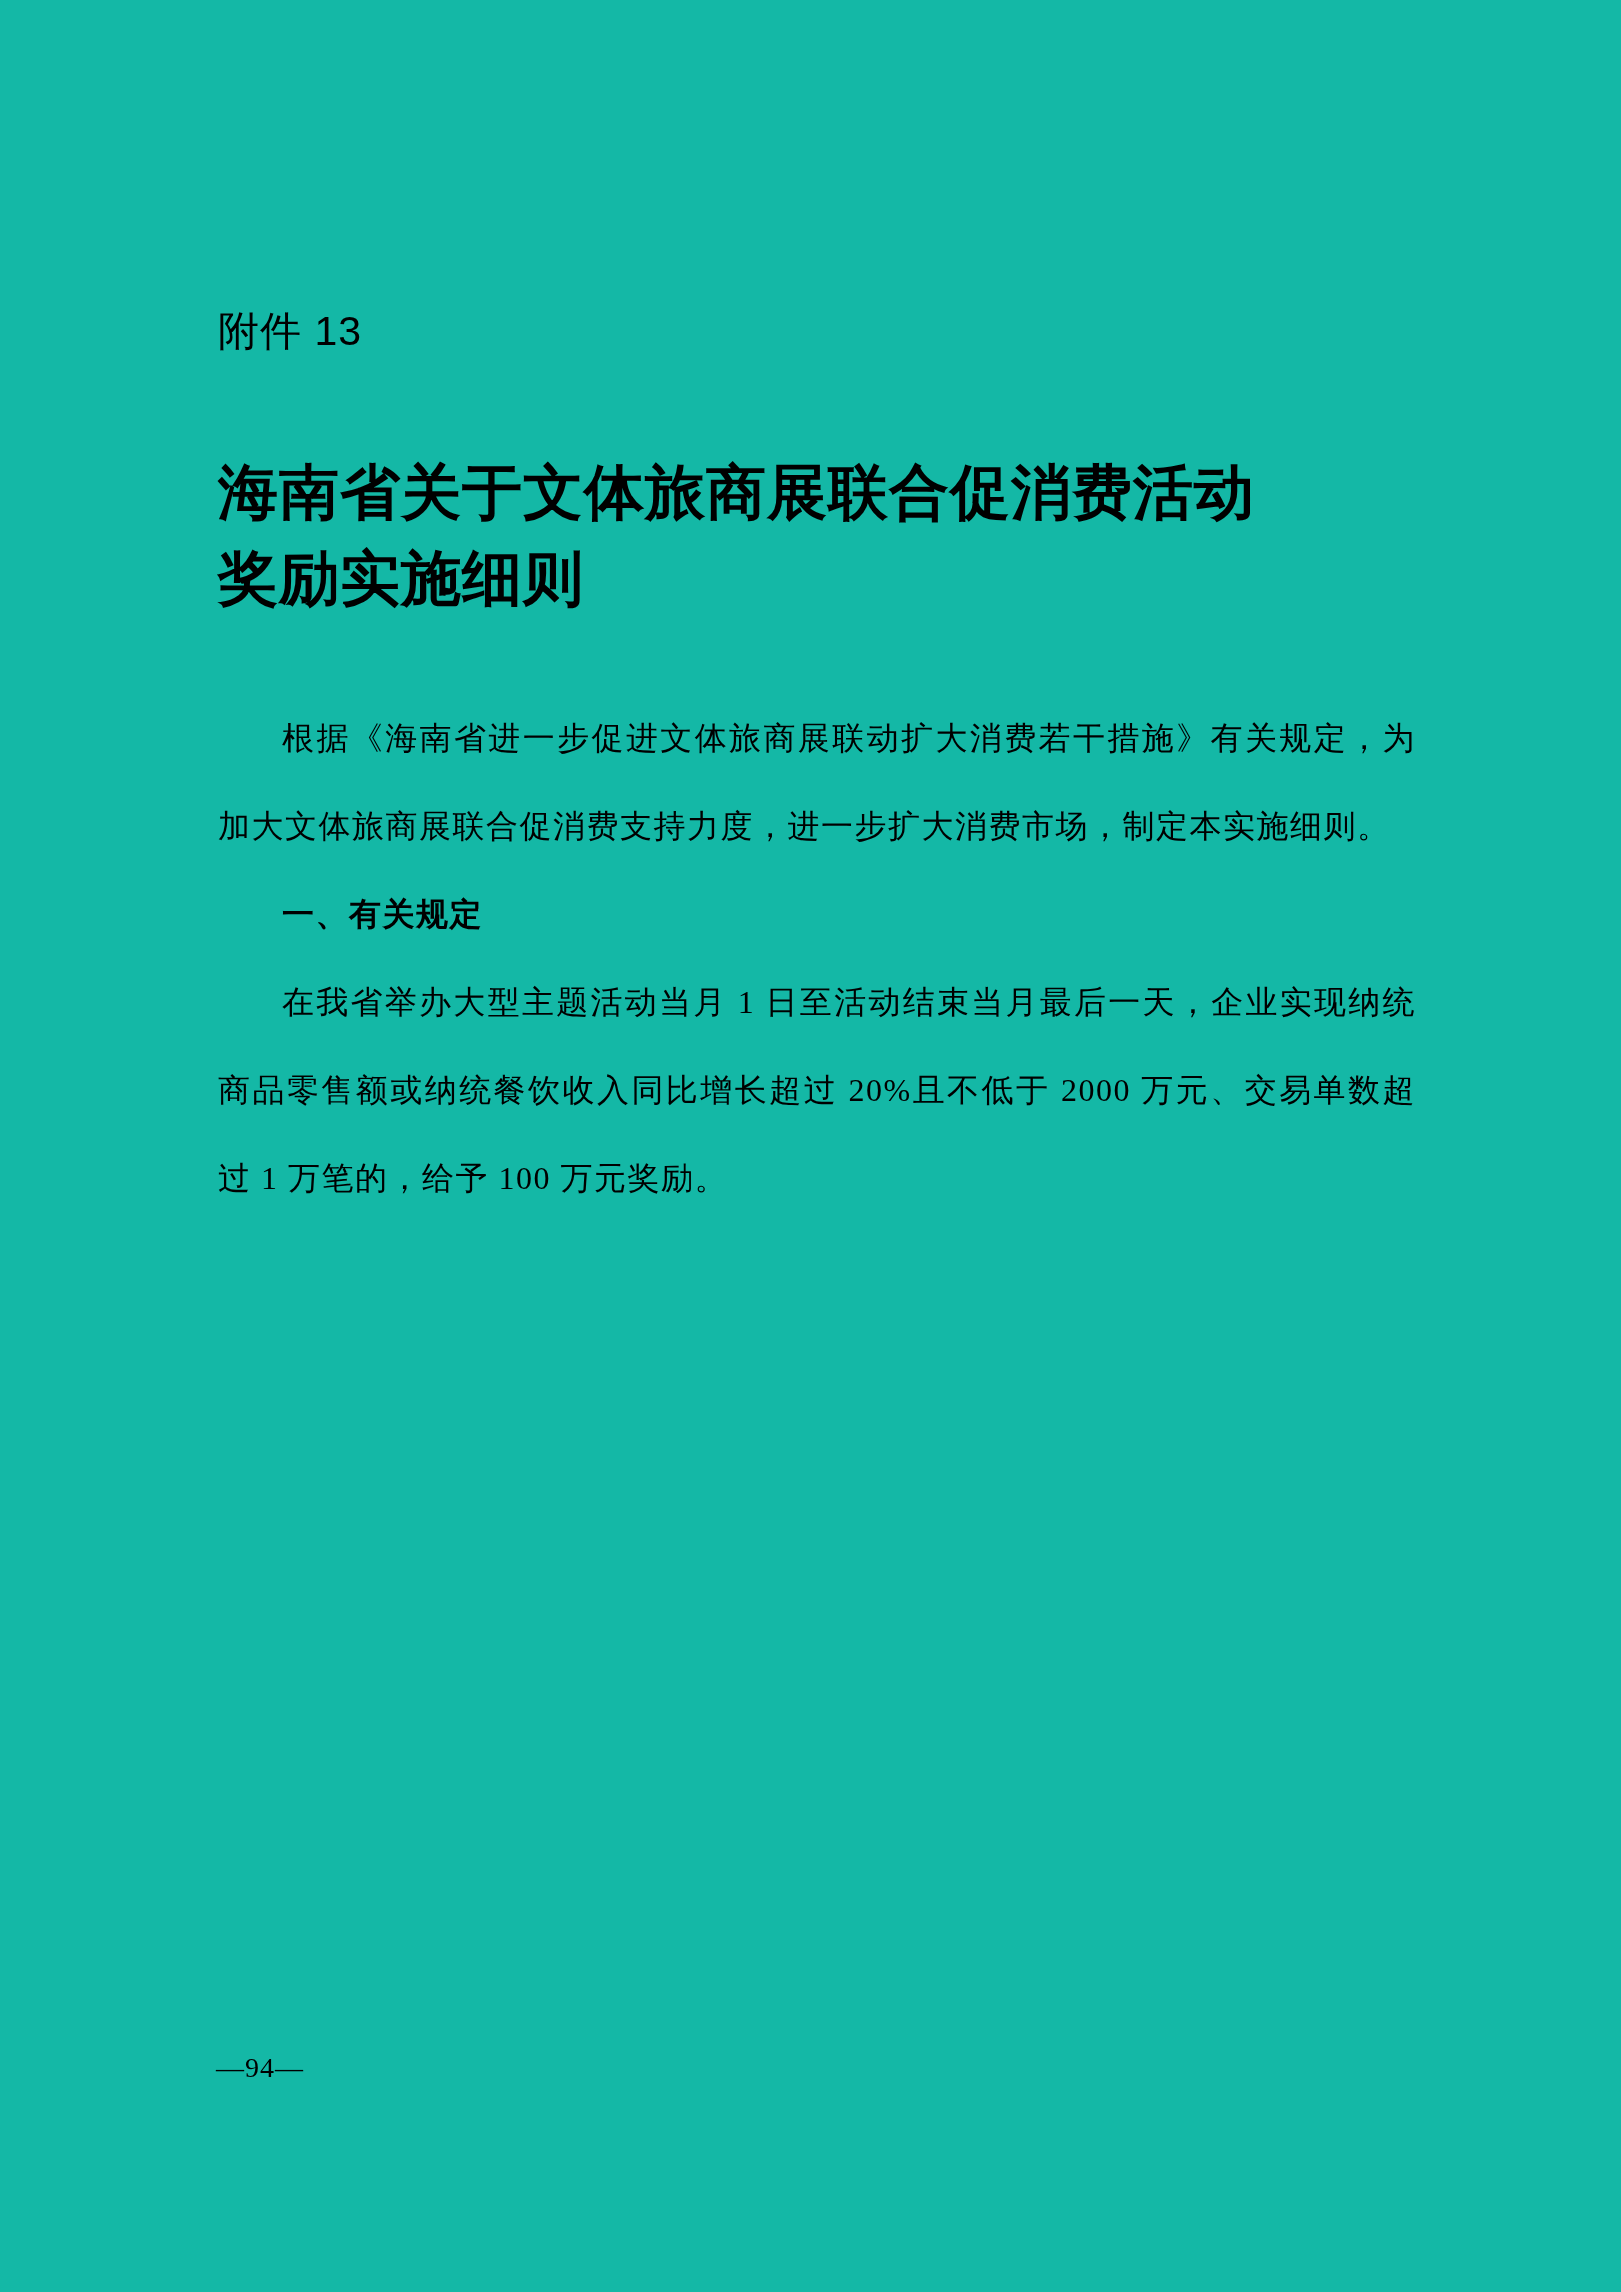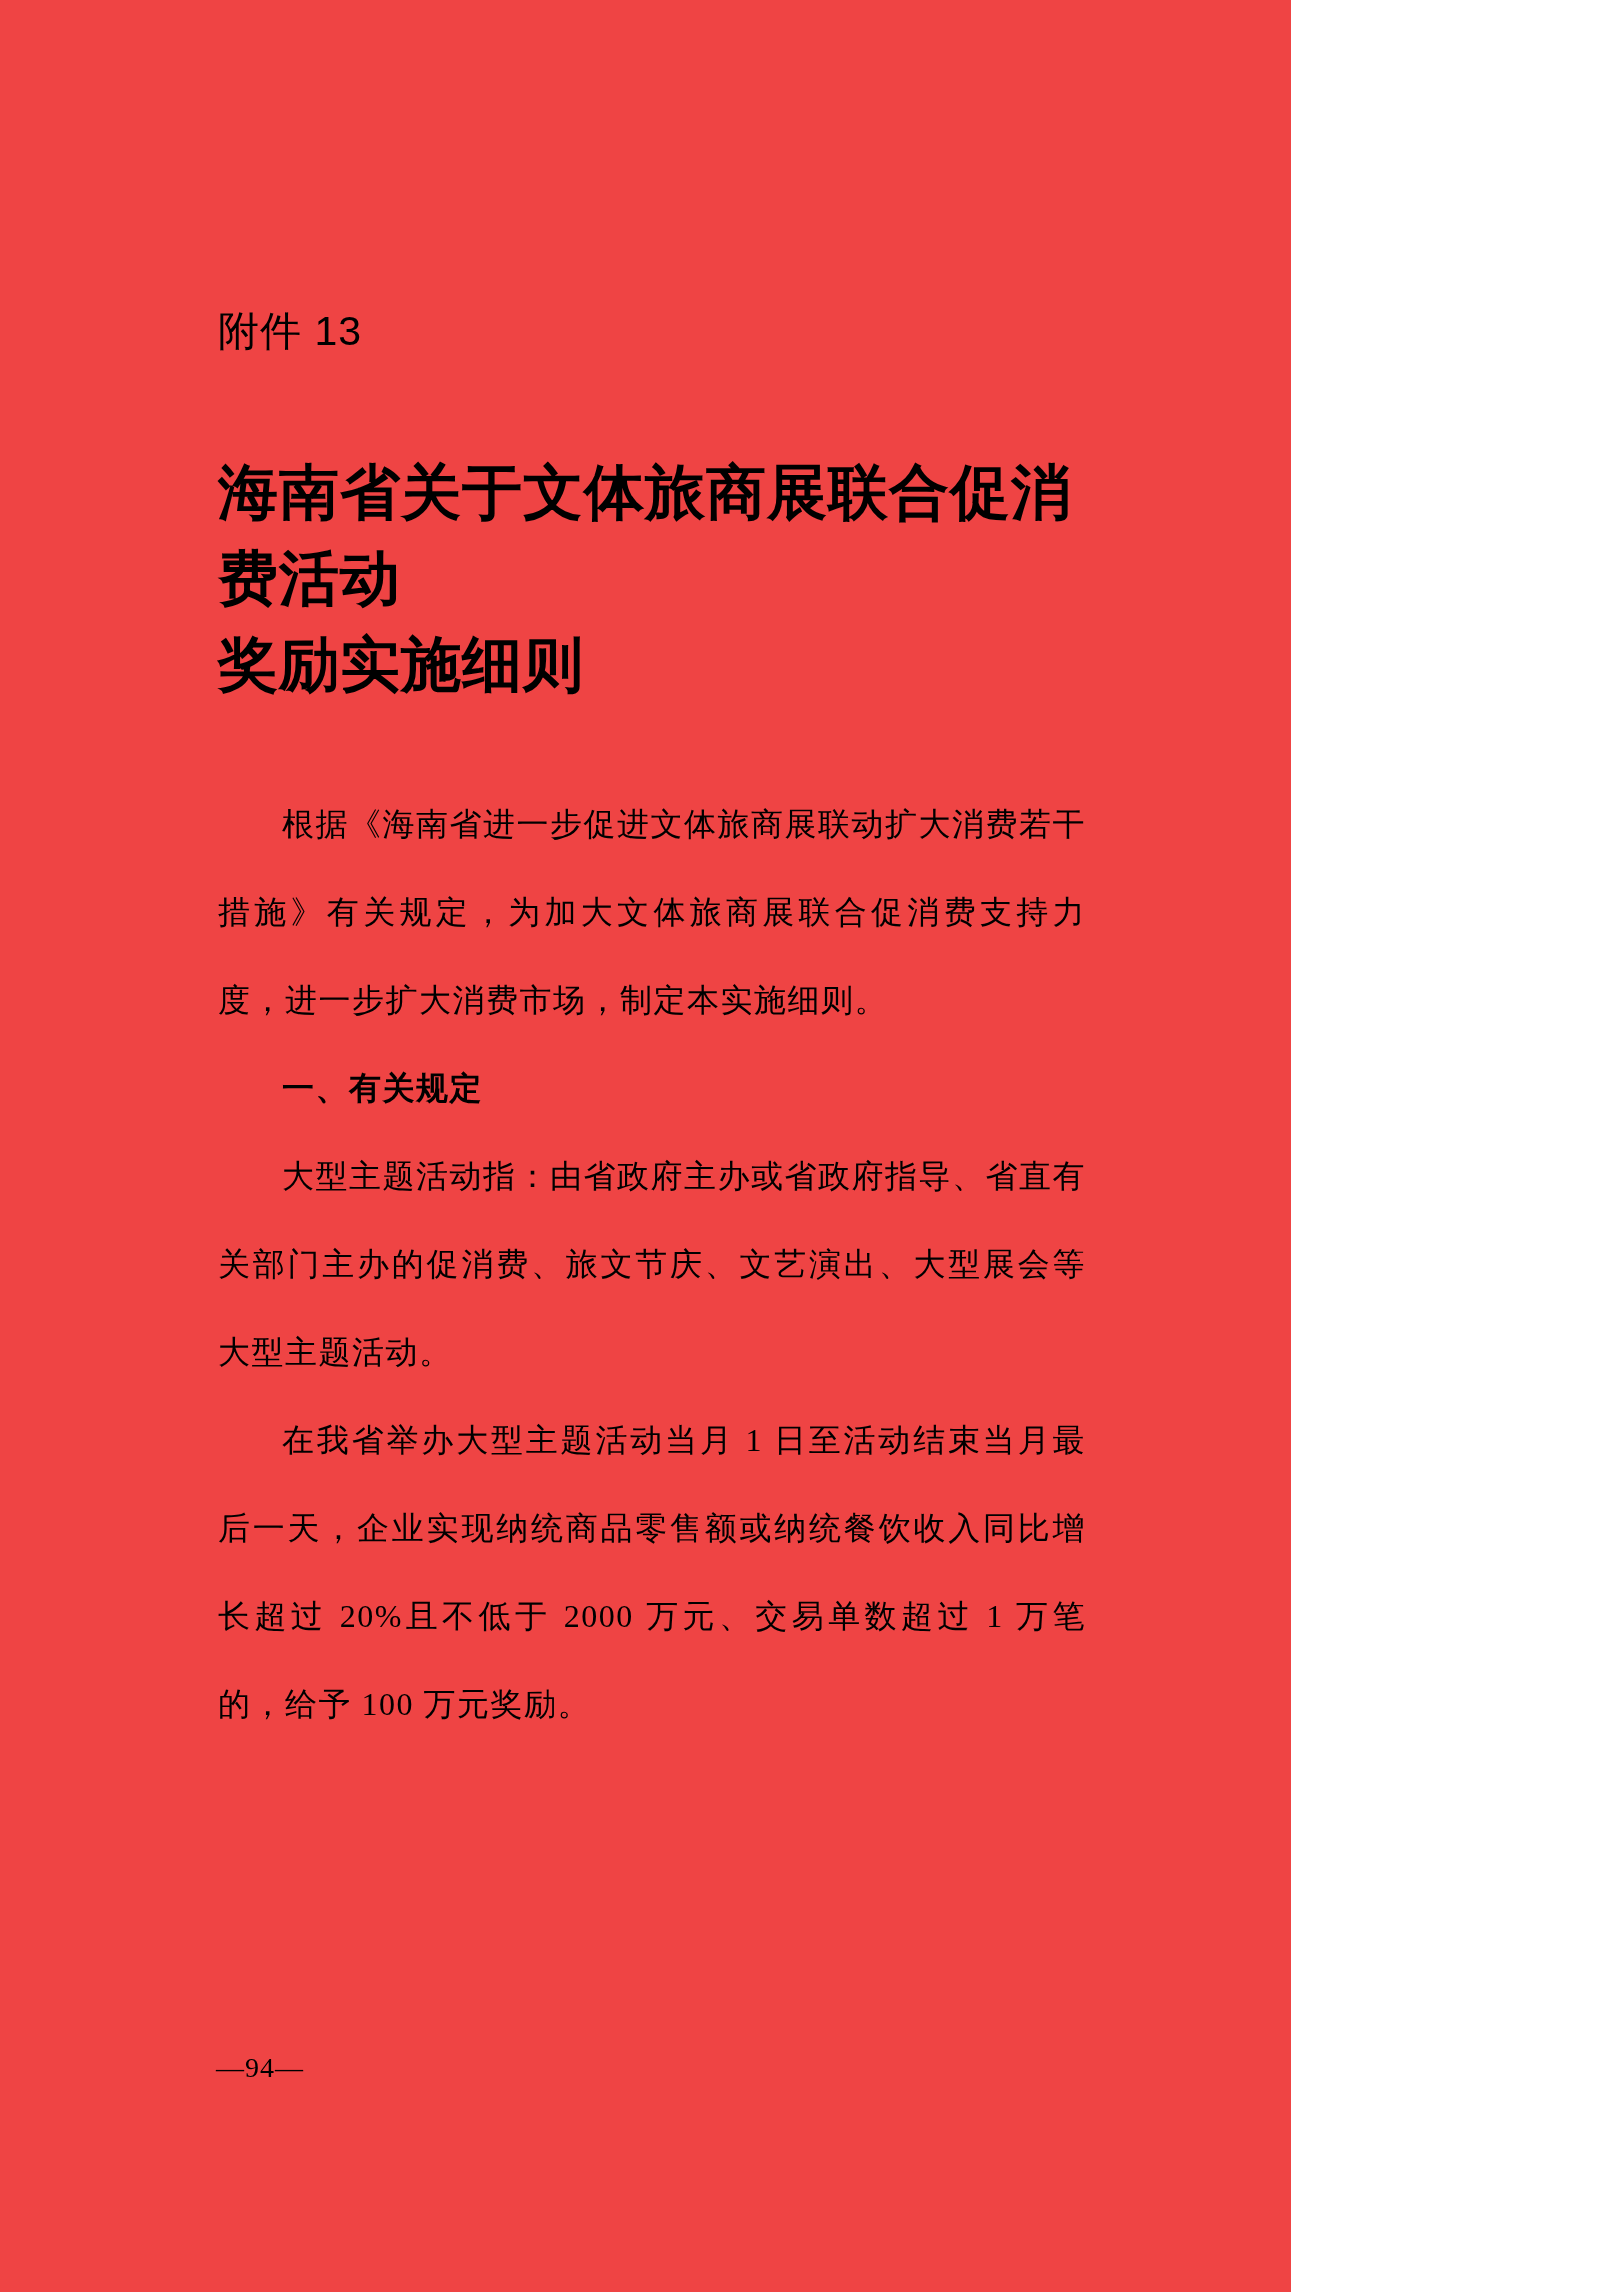--- a/index.html
+++ b/index.html
@@ -1,21 +1,21 @@
 <!DOCTYPE html>
 <html><head>
 <meta charset="utf-8">
 <style>
   * { margin: 0; padding: 0; box-sizing: border-box; }
   html, body { background: #ffffff; }
   .page {
     position: relative;
-    width: 1291px;
+    width: 1621px;
     height: 2293px;
-    background: #ef4444;
+    background: #14b8a6;
     color: #000000;
     padding: 0 205px 0 218px;
     overflow: hidden;
     font-family: "Liberation Serif", "DejaVu Serif", serif;
   }
   .attachment {
     margin-top: 309px;
     font-family: "Liberation Sans", "DejaVu Sans", sans-serif;
     font-size: 41px;
     line-height: 45px;
@@ -71,20 +71,19 @@
   <div class="attachment">附件 13</div>
 
   <h1 class="doc-title">
     <span class="title-line">海南省关于文体旅商展联合促消费活动</span>
     <span class="title-line">奖励实施细则</span>
   </h1>
 
   <div class="doc-body">
     <p class="para">根据《海南省进一步促进文体旅商展联动扩大消费若干措施》有关规定，为加大文体旅商展联合促消费支持力度，进一步扩大消费市场，制定本实施细则。</p>
     <p class="section-heading">一、有关规定</p>
-    <p class="para">大型主题活动指：由省政府主办或省政府指导、省直有关部门主办的促消费、旅文节庆、文艺演出、大型展会等大型主题活动。</p>
     <p class="para">在我省举办大型主题活动当月 1 日至活动结束当月最后一天，企业实现纳统商品零售额或纳统餐饮收入同比增长超过 20%且不低于 2000 万元、交易单数超过 1 万笔的，给予 100 万元奖励。</p>
   </div>
 
   <div class="page-number">—94—</div>
 
 </div>
 
 
 </body></html>

